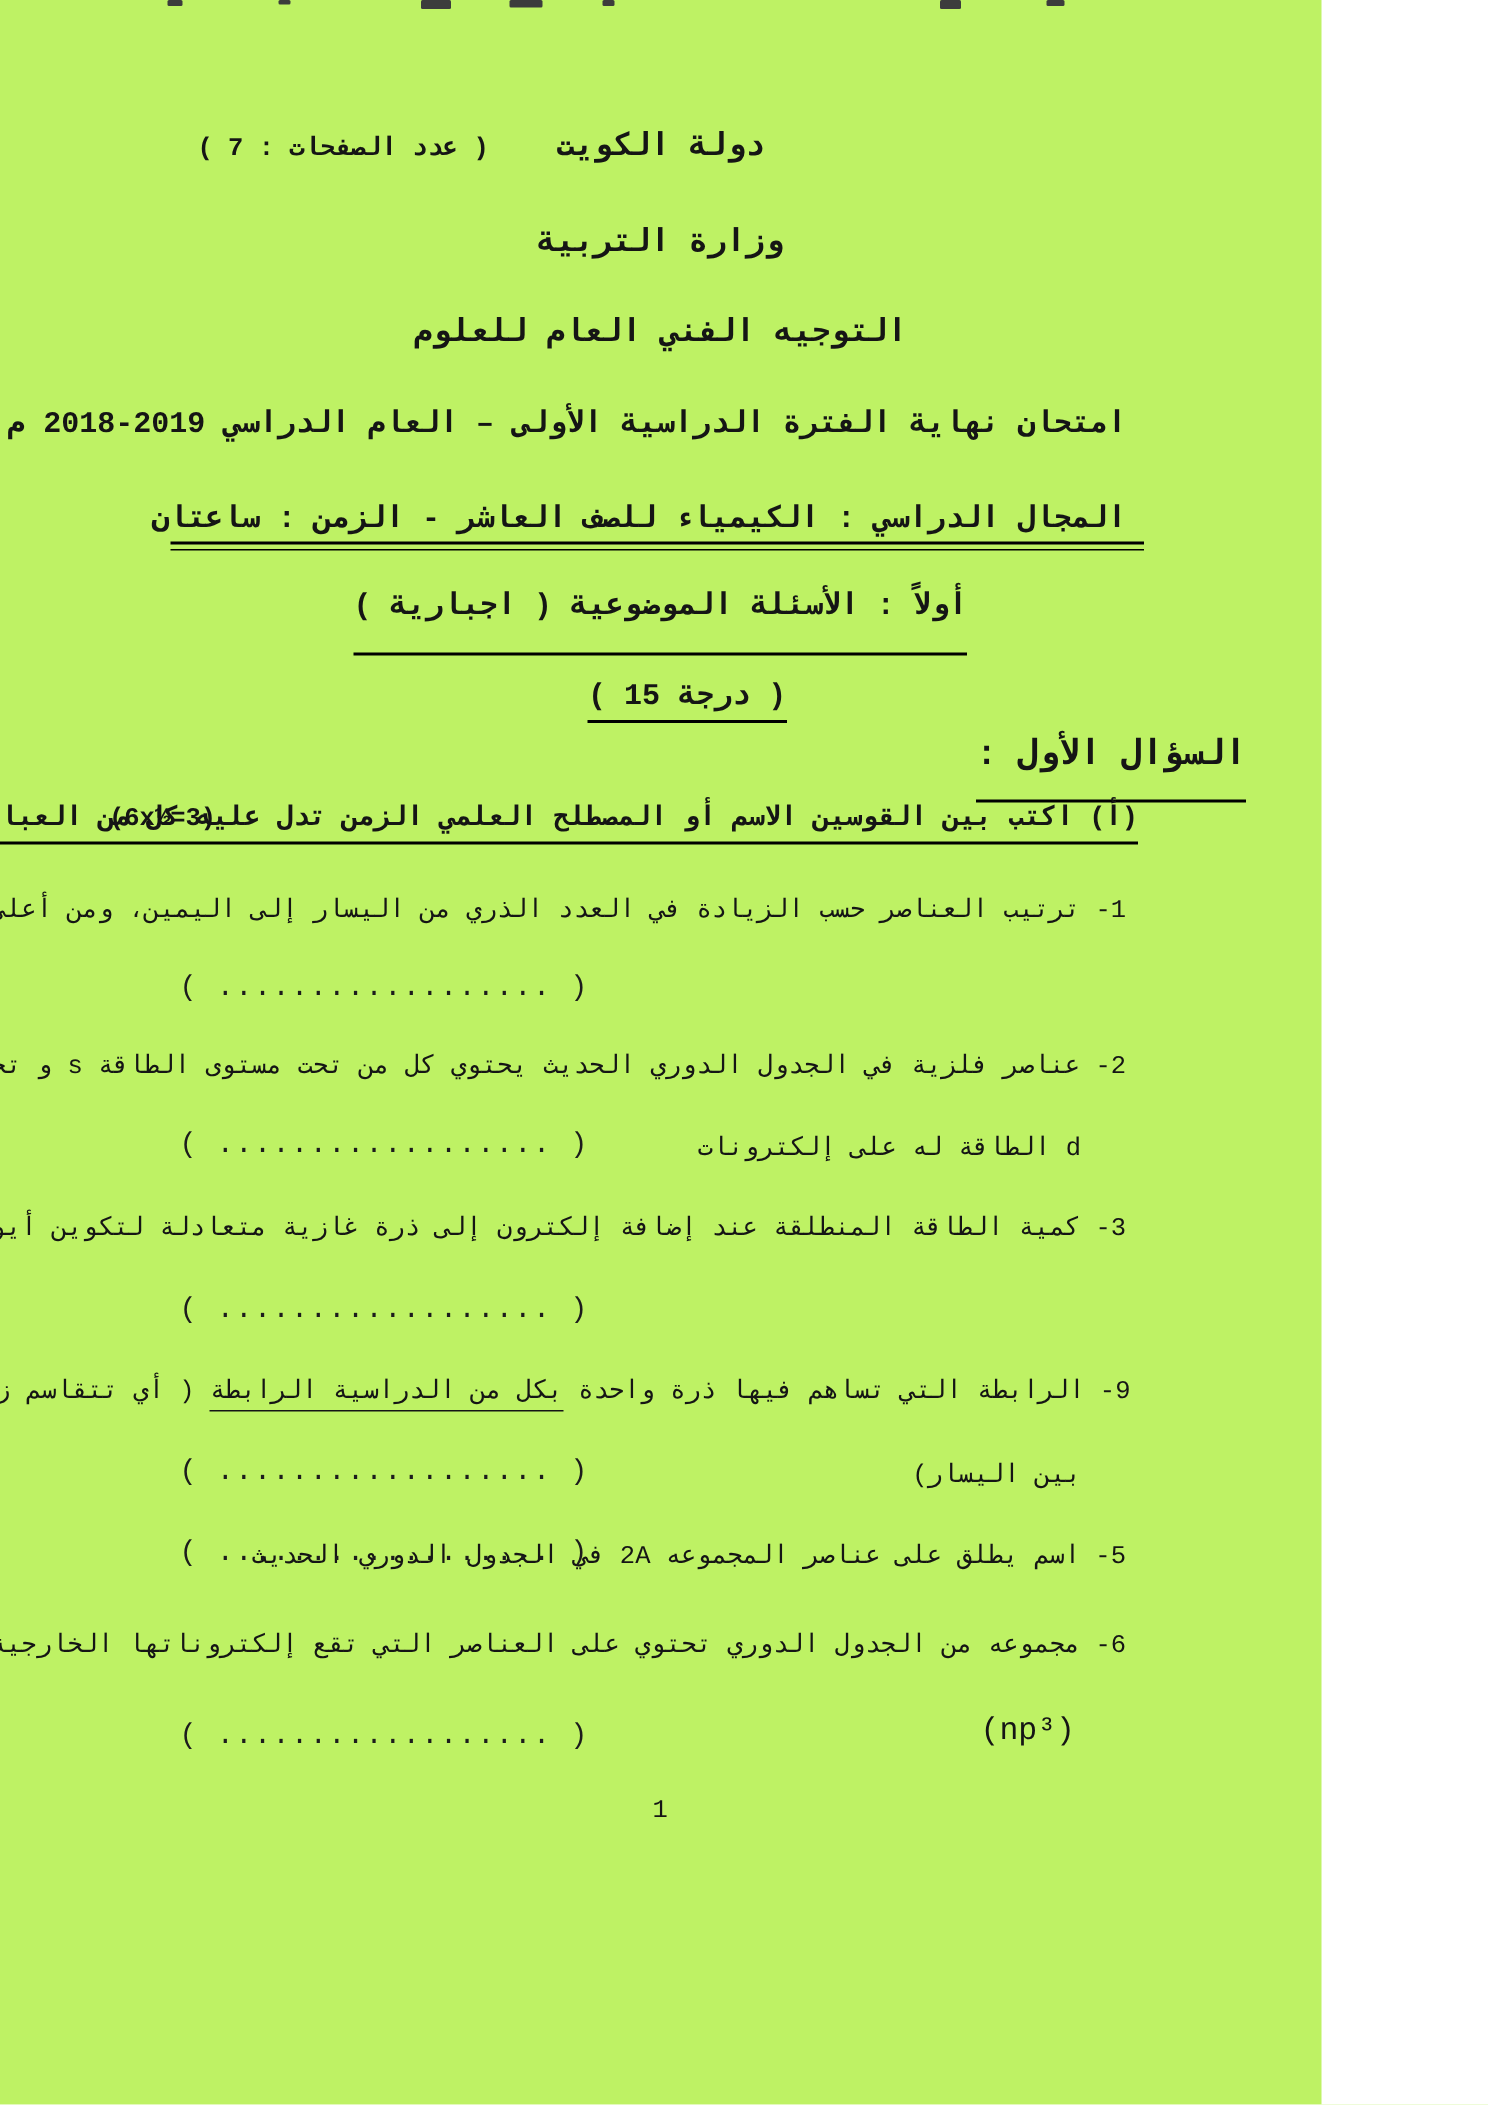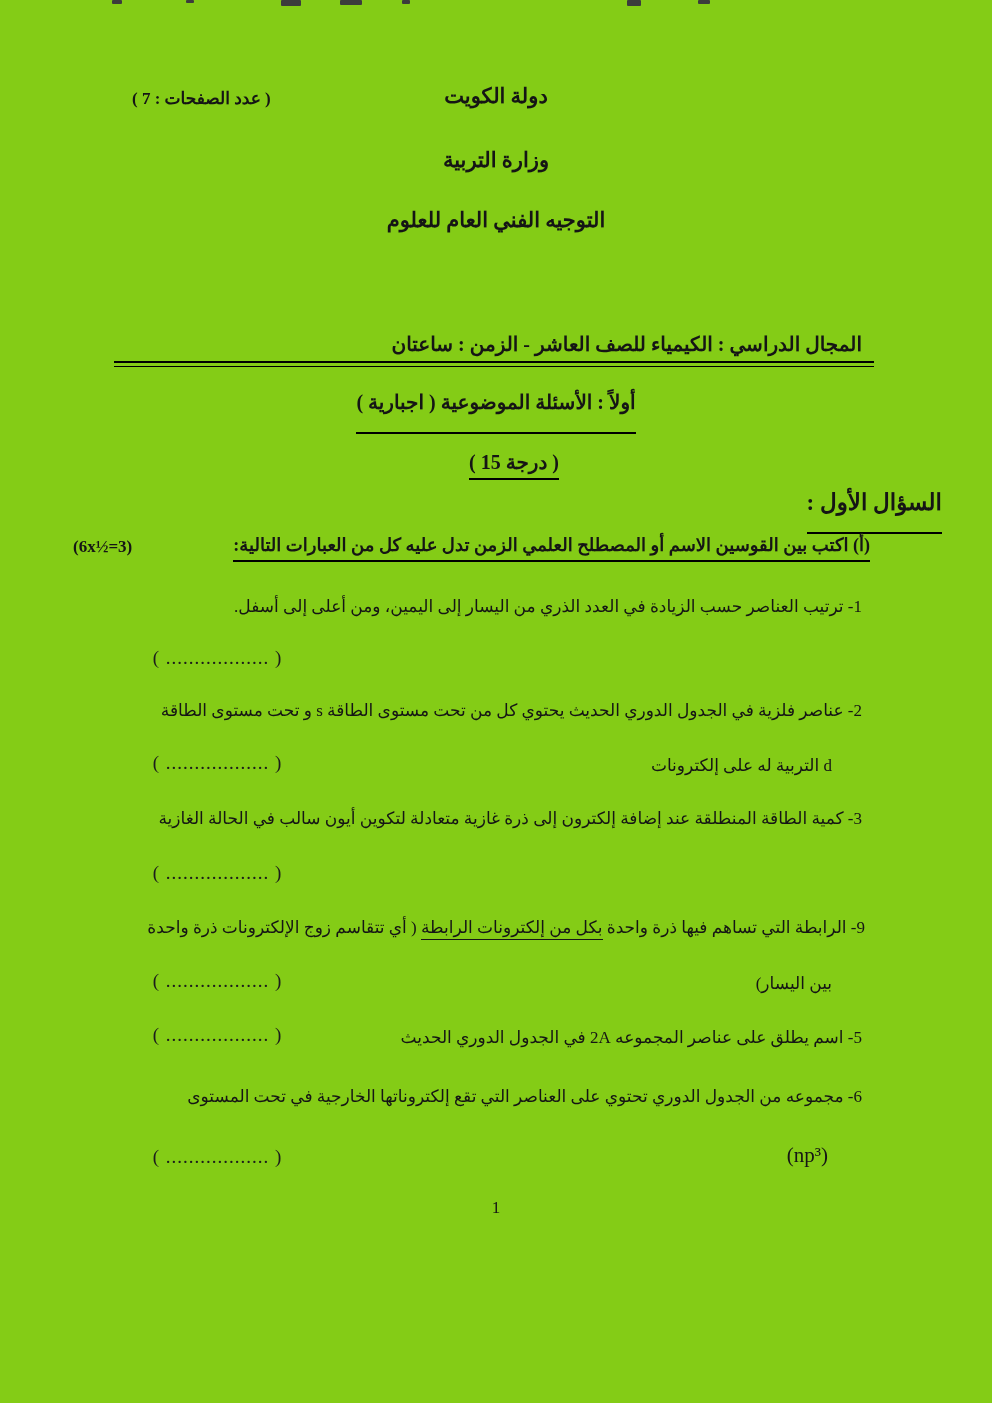--- a/index.html
+++ b/index.html
@@ -1,20 +1,20 @@
 <!DOCTYPE html>
 <html lang="ar"><head>
 <meta charset="utf-8">
 <style>
   html,body { margin:0; padding:0; background:#ffffff; }
   .page {
     position:relative;
-    width:992px; height:1403px;
-    background:#84cc16;
-    font-family:Liberation Serif, serif;
+    width:881px; height:1403px;
+    background:#bef264;
+    font-family:Liberation Mono, monospace;
     color:#151515;
     direction:rtl;
     overflow:hidden;
   }
   .line { position:absolute; white-space:nowrap; }
   .center { left:0; right:0; text-align:center; }
   .bold { font-weight:bold; }
 
   
   .pages-count { top:88px; left:132px; font-size:17px; font-weight:bold; direction:rtl; }
@@ -87,20 +87,21 @@
   <div class="artifact a3"></div>
   <div class="artifact a4"></div>
   <div class="artifact a5"></div>
   <div class="artifact a6"></div>
   <div class="artifact a7"></div>
 
   <div class="line pages-count">( عدد الصفحات : 7 )</div>
   <div class="line center bold country">دولة الكويت</div>
   <div class="line center bold ministry">وزارة التربية</div>
   <div class="line center bold directorate">التوجيه الفني العام للعلوم</div>
+  <div class="line bold exam-title">امتحان نهاية الفترة الدراسية الأولى – العام الدراسي 2019-2018 م</div>
   <div class="line bold subject">المجال الدراسي : الكيمياء للصف العاشر -  الزمن : ساعتان</div>
 
   <div class="rule"></div>
 
   <div class="line center bold sec-title">
     <span>أولاً : الأسئلة الموضوعية ( اجبارية )</span>
   </div>
   <div class="line center bold sec-marks">
     <span>( 15 درجة )</span>
   </div>
@@ -110,27 +111,27 @@
 
   <div class="line line-a">
     <span class="instr">(أ) اكتب بين القوسين الاسم أو المصطلح العلمي الزمن تدل عليه كل من العبارات التالية:</span>
   </div>
   <div class="line marks-a">(6x½=3)</div>
 
   <div class="line item item-1">1- ترتيب العناصر حسب الزيادة في العدد الذري من اليسار إلى اليمين، ومن أعلى إلى أسفل.</div>
   <div class="blank blank-1">( .................. )</div>
 
   <div class="line item item-2a">2-  عناصر فلزية في الجدول الدوري الحديث يحتوي كل من تحت مستوى الطاقة s و تحت مستوى الطاقة</div>
-  <div class="line item item-2b">d التربية له على إلكترونات</div>
+  <div class="line item item-2b">d الطاقة له على إلكترونات</div>
   <div class="blank blank-2">( .................. )</div>
 
   <div class="line item item-3">3- كمية الطاقة المنطلقة عند إضافة إلكترون إلى ذرة غازية متعادلة لتكوين أيون سالب في الحالة الغازية</div>
   <div class="blank blank-3">( .................. )</div>
 
-  <div class="line item item-4a"><span>9- الرابطة التي تساهم فيها ذرة واحدة </span><span class="u">بكل من إلكترونات الرابطة</span><span> ( أي تتقاسم زوج الإلكترونات ذرة واحدة</span></div>
+  <div class="line item item-4a"><span>9- الرابطة التي تساهم فيها ذرة واحدة </span><span class="u">بكل من الدراسية الرابطة</span><span> ( أي تتقاسم زوج الإلكترونات ذرة واحدة</span></div>
   <div class="line item item-4b">بين اليسار)</div>
   <div class="blank blank-4">( .................. )</div>
 
   <div class="line item item-5">5- اسم يطلق على عناصر المجموعه 2A في الجدول الدوري الحديث</div>
   <div class="blank blank-5">( .................. )</div>
 
   <div class="line item item-6">6- مجموعه من الجدول الدوري تحتوي على العناصر التي تقع  إلكتروناتها الخارجية في تحت المستوى</div>
   <div class="line np3">(np³)</div>
   <div class="blank blank-6">( .................. )</div>
 

